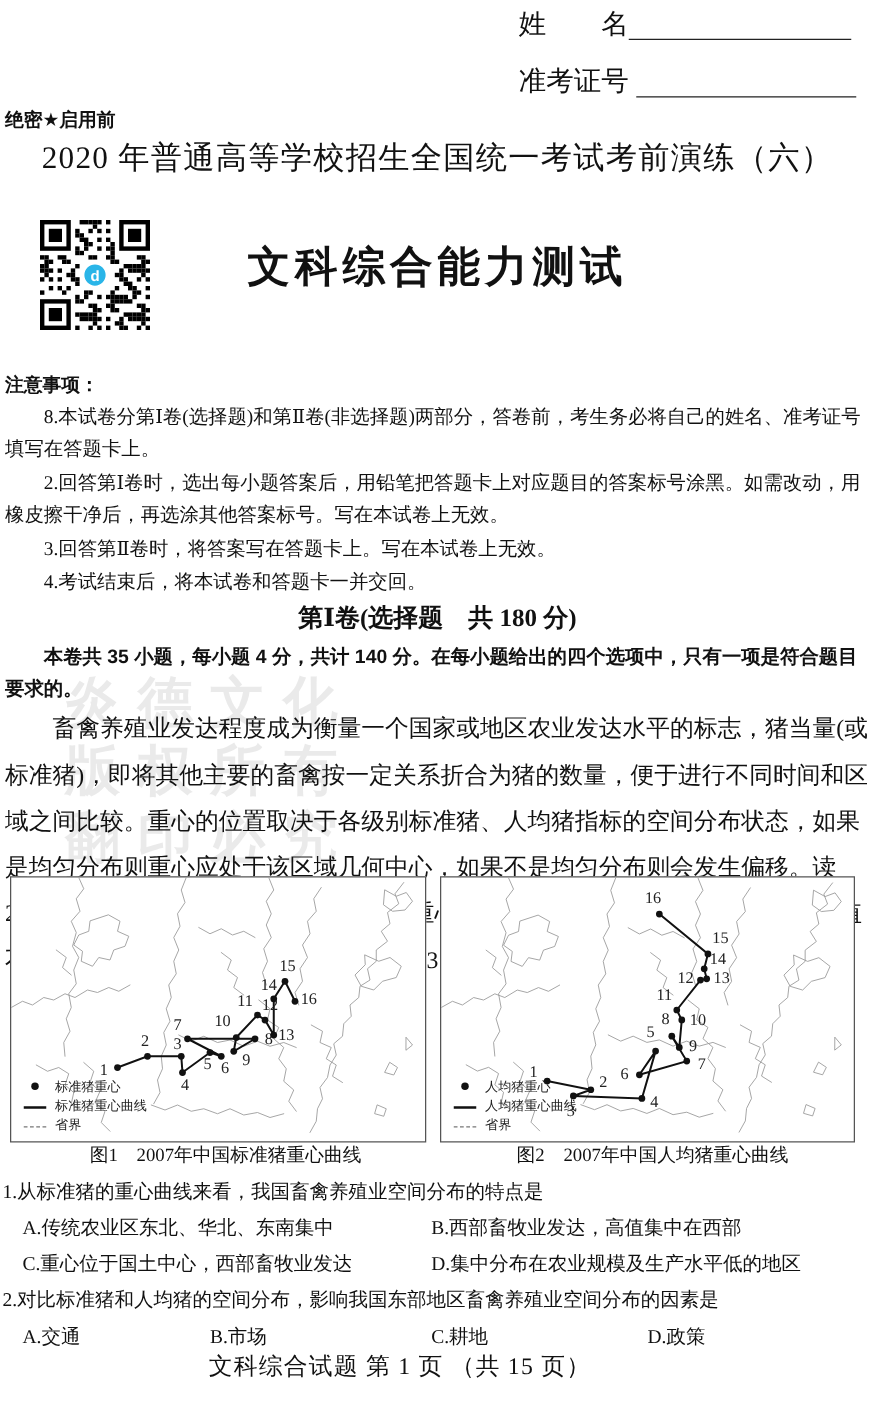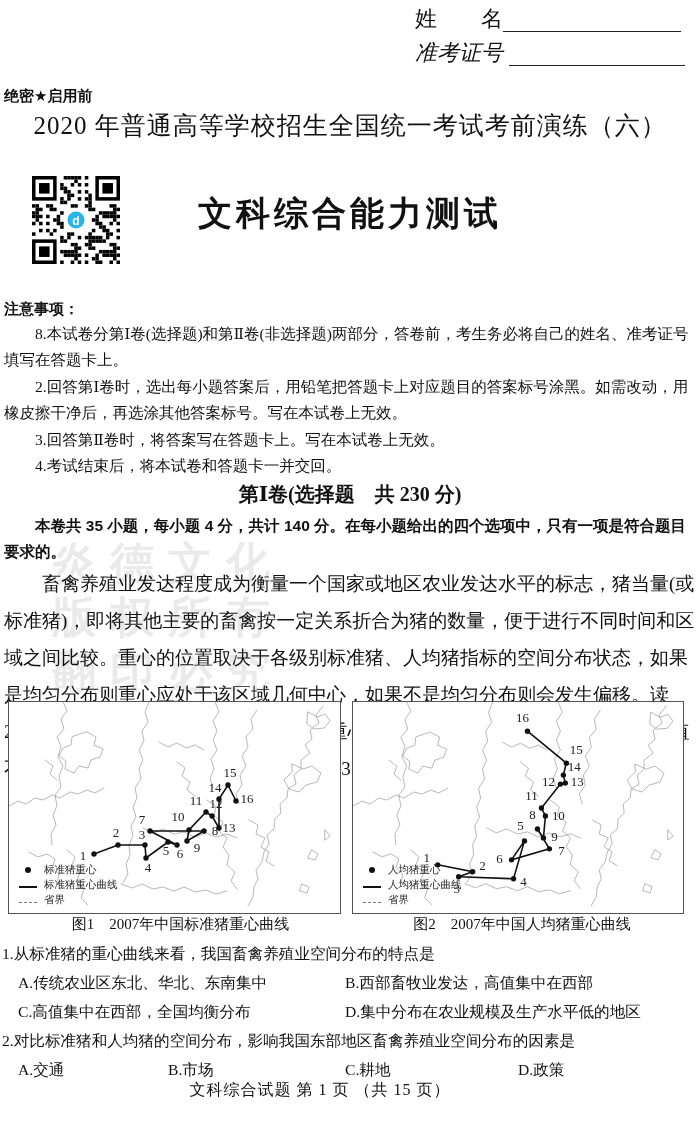--- a/index.html
+++ b/index.html
@@ -47,38 +47,38 @@
   .caption{top:915px;font-size:15px;text-align:center;}
   .cap1{left:8px;width:345px;}
   .cap2{left:352px;width:340px;}
 
   
   .questions{left:2px;top:939px;width:696px;font-size:15.6px;}
   .q-stem{line-height:29px;}
   .opt2{display:grid;grid-template-columns:327px 1fr;padding-left:16px;line-height:29px;}
   .opt4{display:grid;grid-template-columns:150px 177px 173px 1fr;padding-left:16px;line-height:29px;}
 
-  .footer{left:0;top:1080px;width:640px;text-align:center;font-size:16px;letter-spacing:1px;}
+  .footer{left:0;top:1080px;width:640px;text-align:center;font-size:19px;letter-spacing:1px;}
 </style>
 </head>
 <body>
 
 <div class="page">
 
   <div class="watermark">
     <div>炎德文化</div>
     <div>版权所有</div>
     <div>翻印必究</div>
   </div>
 
   <div class="z hdr-row" style="left:415px;top:6px;">
     <span class="hdr-label">姓        名</span>
     <span class="hdr-line" style="width:178px;"></span>
   </div>
-  <div class="z hdr-row" style="left:415px;top:40px;font-style:italic;">
+  <div class="z hdr-row" style="left:415px;top:52px;">
     <span class="hdr-label">准考证号</span>
     <span class="hdr-line" style="width:176px;margin-left:6px;"></span>
   </div>
 
   <div class="z classification sans">绝密★启用前</div>
   <div class="z exam-title">2020 年普通高等学校招生全国统一考试考前演练（六）</div>
 
   <div class="z qr">
     <svg viewBox="0 0 88 90">
         <rect x="0" y="28.16" width="3.52" height="3.52" fill="#000"></rect>
@@ -258,21 +258,21 @@
   <div class="z subject-title sans">文科综合能力测试</div>
 
   <div class="z notice">
     <div class="notice-title sans">注意事项：</div>
     <p>8.本试卷分第Ⅰ卷(选择题)和第Ⅱ卷(非选择题)两部分，答卷前，考生务必将自己的姓名、准考证号填写在答题卡上。</p>
     <p>2.回答第Ⅰ卷时，选出每小题答案后，用铅笔把答题卡上对应题目的答案标号涂黑。如需改动，用橡皮擦干净后，再选涂其他答案标号。写在本试卷上无效。</p>
     <p>3.回答第Ⅱ卷时，将答案写在答题卡上。写在本试卷上无效。</p>
     <p>4.考试结束后，将本试卷和答题卡一并交回。</p>
   </div>
 
-  <div class="z sec-heading">第Ⅰ卷(选择题　共 230 分)</div>
+  <div class="z sec-heading">第Ⅰ卷(选择题　共 180 分)</div>
   <div class="z instructions sans">本卷共 35 小题，每小题 4 分，共计 140 分。在每小题给出的四个选项中，只有一项是符合题目要求的。</div>
   <div class="z stimulus">畜禽养殖业发达程度成为衡量一个国家或地区农业发达水平的标志，猪当量(或标准猪)，即将其他主要的畜禽按一定关系折合为猪的数量，便于进行不同时间和区域之间比较。重心的位置取决于各级别标准猪、人均猪指标的空间分布状态，如果是均匀分布则重心应处于该区域几何中心，如果不是均匀分布则会发生偏移。读 2007 年中国标准猪(图 1)、人均猪(图 2)重心曲线图，图中 1～16 表示从低值到高值不同级别的集中程度重心位置，回答 1～3 题。</div>
 
   <svg width="0" height="0" style="position:absolute">
     <defs>
       <g id="chinamap" fill="none" stroke="#999" stroke-width="0.7" stroke-linejoin="round" stroke-linecap="round">
         <path d="M314,4 l-7,9 3,8 -9,7 2,9 -7,6 5,8 -9,7 0,9 -7,6 2,9 -8,5 -1,9 -7,6 1,9 -6,6 -1,10 -7,6 2,9 -5,8 -2,10 -6,8 2,9 -4,8 -1,10 -5,9"></path>
         <path d="M283,62 l11,5 9,-3 9,7 -4,9 -11,3 -7,7 -10,-3 -5,-9 8,-8 z"></path>
         <path d="M299,10 l9,5 8,-3 5,7 -6,7 -10,1 -7,-5 z"></path>
         <path d="M303,148 l6,4 -3,6 -7,-2 z"></path>
@@ -408,21 +408,21 @@
   </div>
 
   <div class="z caption cap1">图1　2007年中国标准猪重心曲线</div>
   <div class="z caption cap2">图2　2007年中国人均猪重心曲线</div>
 
   <div class="z questions">
     <div class="q-stem">1.从标准猪的重心曲线来看，我国畜禽养殖业空间分布的特点是</div>
     <div class="opt2">
       <span>A.传统农业区东北、华北、东南集中</span>
       <span>B.西部畜牧业发达，高值集中在西部</span>
-      <span>C.高值集中在西部，全国均衡分布</span>
+      <span>C.重心位于国土中心，西部畜牧业发达</span>
       <span>D.集中分布在农业规模及生产水平低的地区</span>
     </div>
     <div class="q-stem">2.对比标准猪和人均猪的空间分布，影响我国东部地区畜禽养殖业空间分布的因素是</div>
     <div class="opt4">
       <span>A.交通</span>
       <span>B.市场</span>
       <span>C.耕地</span>
       <span>D.政策</span>
     </div>
   </div>

